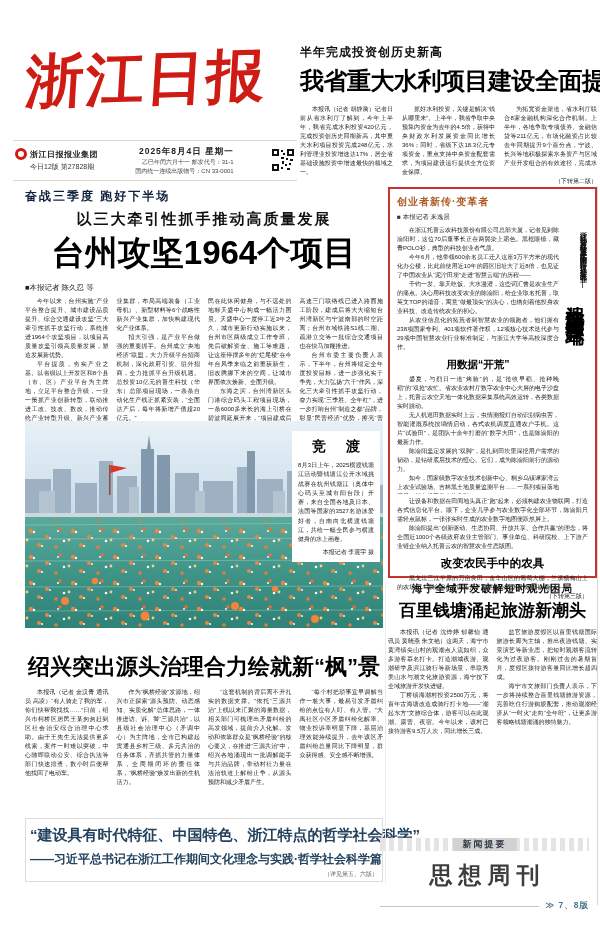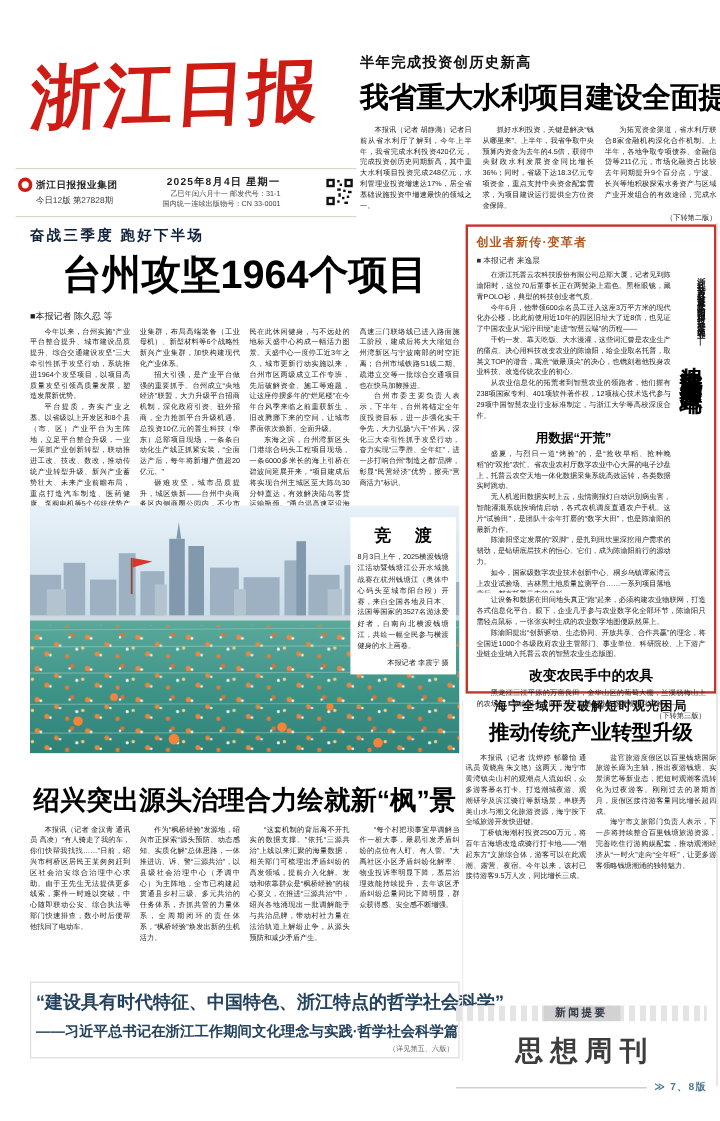--- a/index.html
+++ b/index.html
@@ -134,20 +134,21 @@
   <div class="cols3 body-txt">
       <p>本报讯（记者 胡静漪）记者日前从省水利厅了解到，今年上半年，我省完成水利投资420亿元，完成投资创历史同期新高，其中重大水利项目投资完成248亿元，水利管理业投资增速达17%，居全省基础设施投资中增速最快的领域之一。</p>
       <p>抓好水利投资，关键是解决“钱从哪里来”。上半年，我省争取中央预算内资金为去年的4.5倍，获得中央财政水利发展资金同比增长36%；同时，省级下达18.3亿元专项资金，重点支持中央资金配套需求，为项目建设运行提供全方位资金保障。</p>
       <p>为拓宽资金渠道，省水利厅联合8家金融机构深化合作机制。上半年，各地争取专项债券、金融信贷等211亿元，市场化融资占比较去年同期提升9个百分点，宁波、长兴等地积极探索水务资产与区域产业开发组合的有效途径，完成水生态产品价值转化83笔，总额41.3亿元。</p>
     </div>
   <div class="jump">（下转第二版）</div>
 </div>
 
 <div class="abs lead">
   <div class="eyebrow">奋战三季度 跑好下半场</div>
+  <div class="lead-kicker">以三大牵引性抓手推动高质量发展</div>
   <div class="lead-headline">台州攻坚1964个项目</div>
   <div class="lead-byline">■本报记者 陈久忍 等</div>
   <div class="cols4 body-txt">
       <p>今年以来，台州实施“产业平台整合提升、城市建设品质提升、综合交通建设攻坚”三大牵引性抓手攻坚行动，系统推进1964个攻坚项目，以项目高质量攻坚引领高质量发展，塑造发展新优势。</p>
       <p>平台提质，夯实产业之基。以省级以上开发区和8个县（市、区）产业平台为主阵地，立足平台整合升级，一业一策抓产业创新转型，联动推进工改、技改、数改，推动传统产业转型升级、新兴产业蓄势壮大、未来产业前瞻布局，重点打造汽车制造、医药健康、泵阀电机等5个传统优势产业集群，布局高端装备（工业母机）、新型材料等6个战略性新兴产业集群，加快构建现代化产业体系。</p>
       <p>招大引强，是产业平台做强的重要抓手。台州成立“央地经济”联盟，大力升级平台招商机制，深化政府引资、驻外招商，全力抢抓平台升级机遇。总投资10亿元的普生科技（华东）总部项目现场，一条条自动化生产线正抓紧安装，“全面达产后，每年将新增产值超20亿元。”</p>
       <p>砸难攻坚，城市品质提升，城区焕新——台州中央商务区内侧商圈公园内，不少市民在此休闲健身，与不远处的地标天盛中心构成一幅活力图景。天盛中心一度停工近3年之久，城市更新行动实施以来，台州市区两级成立工作专班，先后破解资金、施工等难题，让这座停摆多年的“烂尾楼”在今年台风季来临之前重获新生，旧改腾挪下来的空间，让城市界面依次焕新、全面升级。</p>
       <p>东海之滨，台州湾新区头门港综合码头工程项目现场，一条6000多米长的海上引桥在碧波间延展开来，“项目建成后将实现台州主城区至大陈岛30分钟直达，有效解决陆岛客货运输瓶颈。”甬台温高速至沿海高速三门联络线已进入路面施工阶段，建成后将大大缩短台州湾新区与宁波南部的时空距离；台州市域铁路S1线二期、疏港立交等一批综合交通项目也在快马加鞭推进。</p>
       <p>台州市委主要负责人表示，下半年，台州将锚定全年度投资目标，进一步强化实干争先，大力弘扬“六干”作风，深化三大牵引性抓手攻坚行动，奋力实现“三季胜、全年红”，进一步打响台州“制造之都”品牌，彰显“民营经济”优势，擦亮“营商活力”标识。</p>
     </div>
@@ -287,21 +288,21 @@
 </div>
 
 <div class="abs banner">
   <div class="banner-l1">“建设具有时代特征、中国特色、浙江特点的哲学社会科学”</div>
   <div class="banner-l2">——习近平总书记在浙江工作期间文化理念与实践·哲学社会科学篇</div>
   <div class="banner-note">（详见第五、六版）</div>
 </div>
 
 <div class="abs haining">
   <div class="hn-kicker">海宁全域开发破解短时观光困局</div>
-  <div class="hn-headline">推动传统产业转型升级</div>
+  <div class="hn-headline">百里钱塘涌起旅游新潮头</div>
   <div class="hn-cols body-txt">
       <p>本报讯（记者 沈烨婷 郁馨怡 通讯员 黄晓燕 朱文艳）这两天，海宁市黄湾镇尖山村的观潮点人流如织，众多游客慕名打卡。打造潮城夜游、观潮研学及滨江骑行等新场景，串联秀美山水与潮文化旅游资源，海宁按下全域旅游开发快进键。</p>
       <p>丁桥镇海潮村投资2500万元，将百年古海塘改造成骑行打卡地——“潮起东方”文旅综合体，游客可以在此观潮、露营、夜宿。今年以来，该村已接待游客9.5万人次，同比增长三成。</p>
       <p>盐官旅游度假区以百里钱塘国际旅游长廊为主轴，推出夜游钱塘、实景演艺等新业态，把短时观潮客流转化为过夜游客。刚刚过去的暑期首月，度假区接待游客量同比增长超四成。</p>
       <p>海宁市文旅部门负责人表示，下一步将持续整合百里钱塘旅游资源，完善吃住行游购娱配套，推动观潮经济从“一时火”走向“全年旺”，让更多游客领略钱塘潮涌的独特魅力。</p>
     </div>
 </div>
 
 <div class="abs digest">
   <div class="strip">

